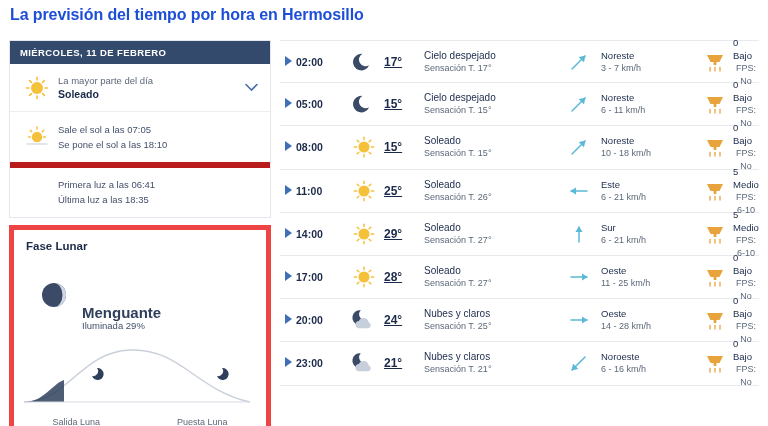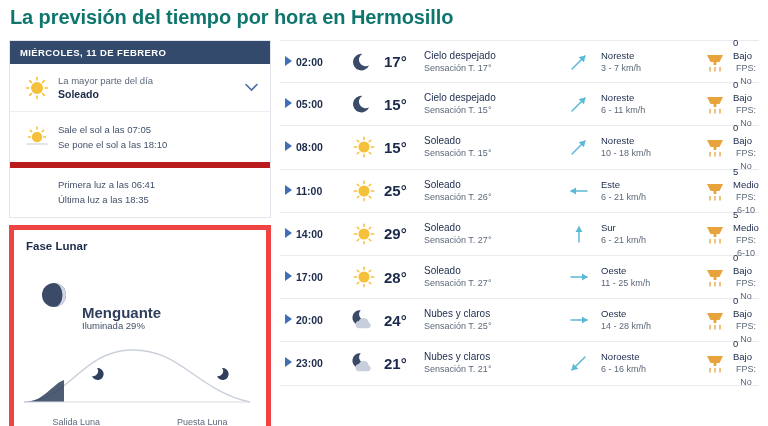--- a/index.html
+++ b/index.html
@@ -11,23 +11,23 @@
     overflow: hidden;
   }
   .page {
     position: relative;
     width: 768px; height: 426px;
     background: #fff;
   }
   .page-title {
     position: absolute;
     left: 10px; top: 6px;
-    font-size: 20px;
+    font-size: 16px;
     font-weight: bold;
-    color: #0f766e;
+    color: #1d4ed8;
     letter-spacing: -0.1px;
   }
   .layout {
     position: absolute;
     left: 0; top: 40px;
     width: 768px; height: 386px;
     display: flex;
     gap: 0;
   }
 
@@ -110,21 +110,21 @@
     height: 43.2px;
     border-bottom: 1px solid #e8eaee;
     font-size: 9.5px;
   }
   .hour-row:first-child { border-top: 1px solid #e8eaee; }
   .col-arrow {
     width: 16px; color: #3f6fb5; font-size: 8px; text-align: center;
   }
   .col-time { width: 48px; font-size: 10.5px; color: #1b2a4a; font-weight: bold; }
   .col-icon { width: 40px; display: flex; justify-content: center; align-items: center; }
-  .col-temp { width: 40px; font-size: 15px; color: #1b2a4a; font-weight: bold; }
+  .col-temp { width: 40px; font-size: 12px; color: #1b2a4a; font-weight: bold; text-decoration: underline; }
   .col-cond { width: 133px; }
   .col-cond .c1 { font-size: 10px; color: #1b2a4a; line-height: 13px; }
   .col-cond .c2 { font-size: 9px; color: #5c6879; line-height: 13px; }
   .col-wind-icon { width: 44px; display: flex; justify-content: center; align-items: center; }
   .col-wind { width: 96px; }
   .col-wind .w1 { font-size: 9.5px; color: #1b2a4a; line-height: 13px; }
   .col-wind .w2 { font-size: 9px; color: #5c6879; line-height: 13px; }
   .col-uv-icon { width: 36px; display: flex; justify-content: center; align-items: center; }
   .col-uv { flex: 1; }
   .col-uv .u1 { font-size: 9.5px; color: #1b2a4a; line-height: 13px; }

